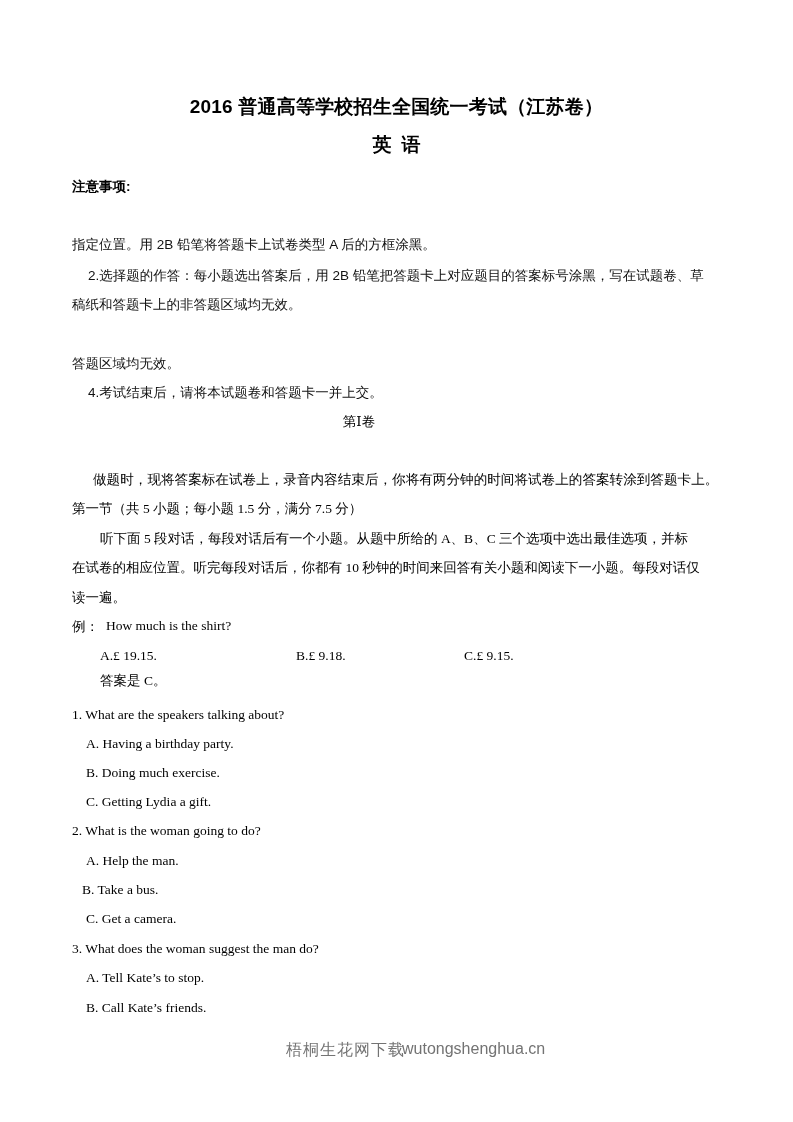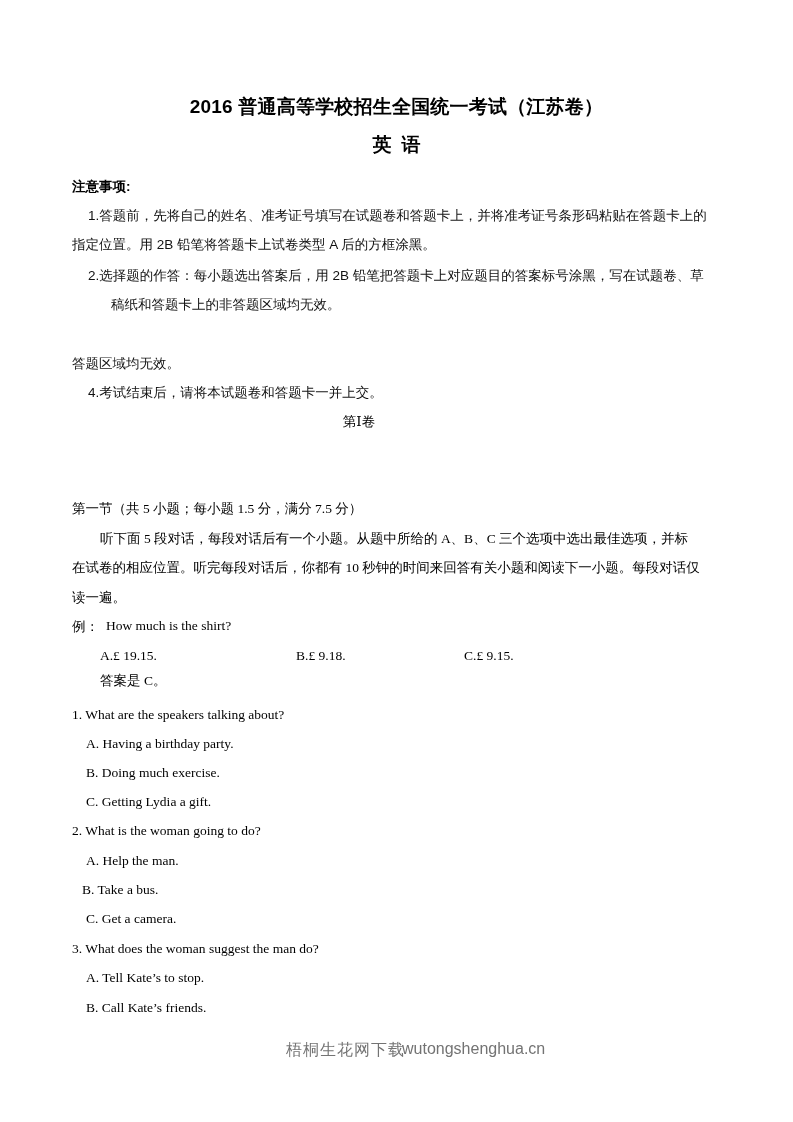--- a/index.html
+++ b/index.html
@@ -40,29 +40,29 @@
 </head>
 <body>
 
 <div class="page">
 
   <div class="abs title">2016 普通高等学校招生全国统一考试（江苏卷）</div>
   <div class="abs subject">英语</div>
 
   <div class="abs notes-heading">注意事项:</div>
 
-  <div class="abs note" style="left:88px; top:207px;">1.答题前，先将自己的姓名、准考证号填写在试题卷和答题卡上，并将准考证号条形码粘贴在答题卡上的</div>
   <div class="abs note" style="left:72px; top:236px;">指定位置。用 2B 铅笔将答题卡上试卷类型 A 后的方框涂黑。</div>
   <div class="abs note" style="left:88px; top:267px;">2.选择题的作答：每小题选出答案后，用 2B 铅笔把答题卡上对应题目的答案标号涂黑，写在试题卷、草</div>
-  <div class="abs note" style="left:72px; top:296px;margin-left:39px;">稿纸和答题卡上的非答题区域均无效。</div>
+  <div class="abs note" style="left:72px; top:296px;">稿纸和答题卡上的非答题区域均无效。</div>
   <div class="abs note" style="left:72px; top:355px;">答题区域均无效。</div>
   <div class="abs note" style="left:88px; top:384px;">4.考试结束后，请将本试题卷和答题卡一并上交。</div>
 
   <div class="abs cjk" style="left:0; width:718px; text-align:center; top:413px;">第Ⅰ卷</div>
 
+  <div class="abs cjk" style="left:93px; top:471px; font-size:13.6px;">做题时，现将答案标在试卷上，录音内容结束后，你将有两分钟的时间将试卷上的答案转涂到答题卡上。</div>
   <div class="abs cjk" style="left:72px; top:500px;">第一节（共 5 小题；每小题 1.5 分，满分 7.5 分）</div>
 
   <div class="abs cjk" style="left:100px; top:530px;">听下面 5 段对话，每段对话后有一个小题。从题中所给的 A、B、C 三个选项中选出最佳选项，并标</div>
   <div class="abs cjk" style="left:72px; top:559px;">在试卷的相应位置。听完每段对话后，你都有 10 秒钟的时间来回答有关小题和阅读下一小题。每段对话仅</div>
   <div class="abs cjk" style="left:72px; top:589px;">读一遍。</div>
 
   <div class="abs q" style="left:72px; top:618px;">例：</div>
   <div class="abs q" style="left:106px; top:618px;">How much is the shirt?</div>
   <div class="abs q" style="left:100px; top:648px;">A.£ 19.15.</div>
   <div class="abs q" style="left:296px; top:648px;">B.£ 9.18.</div>

